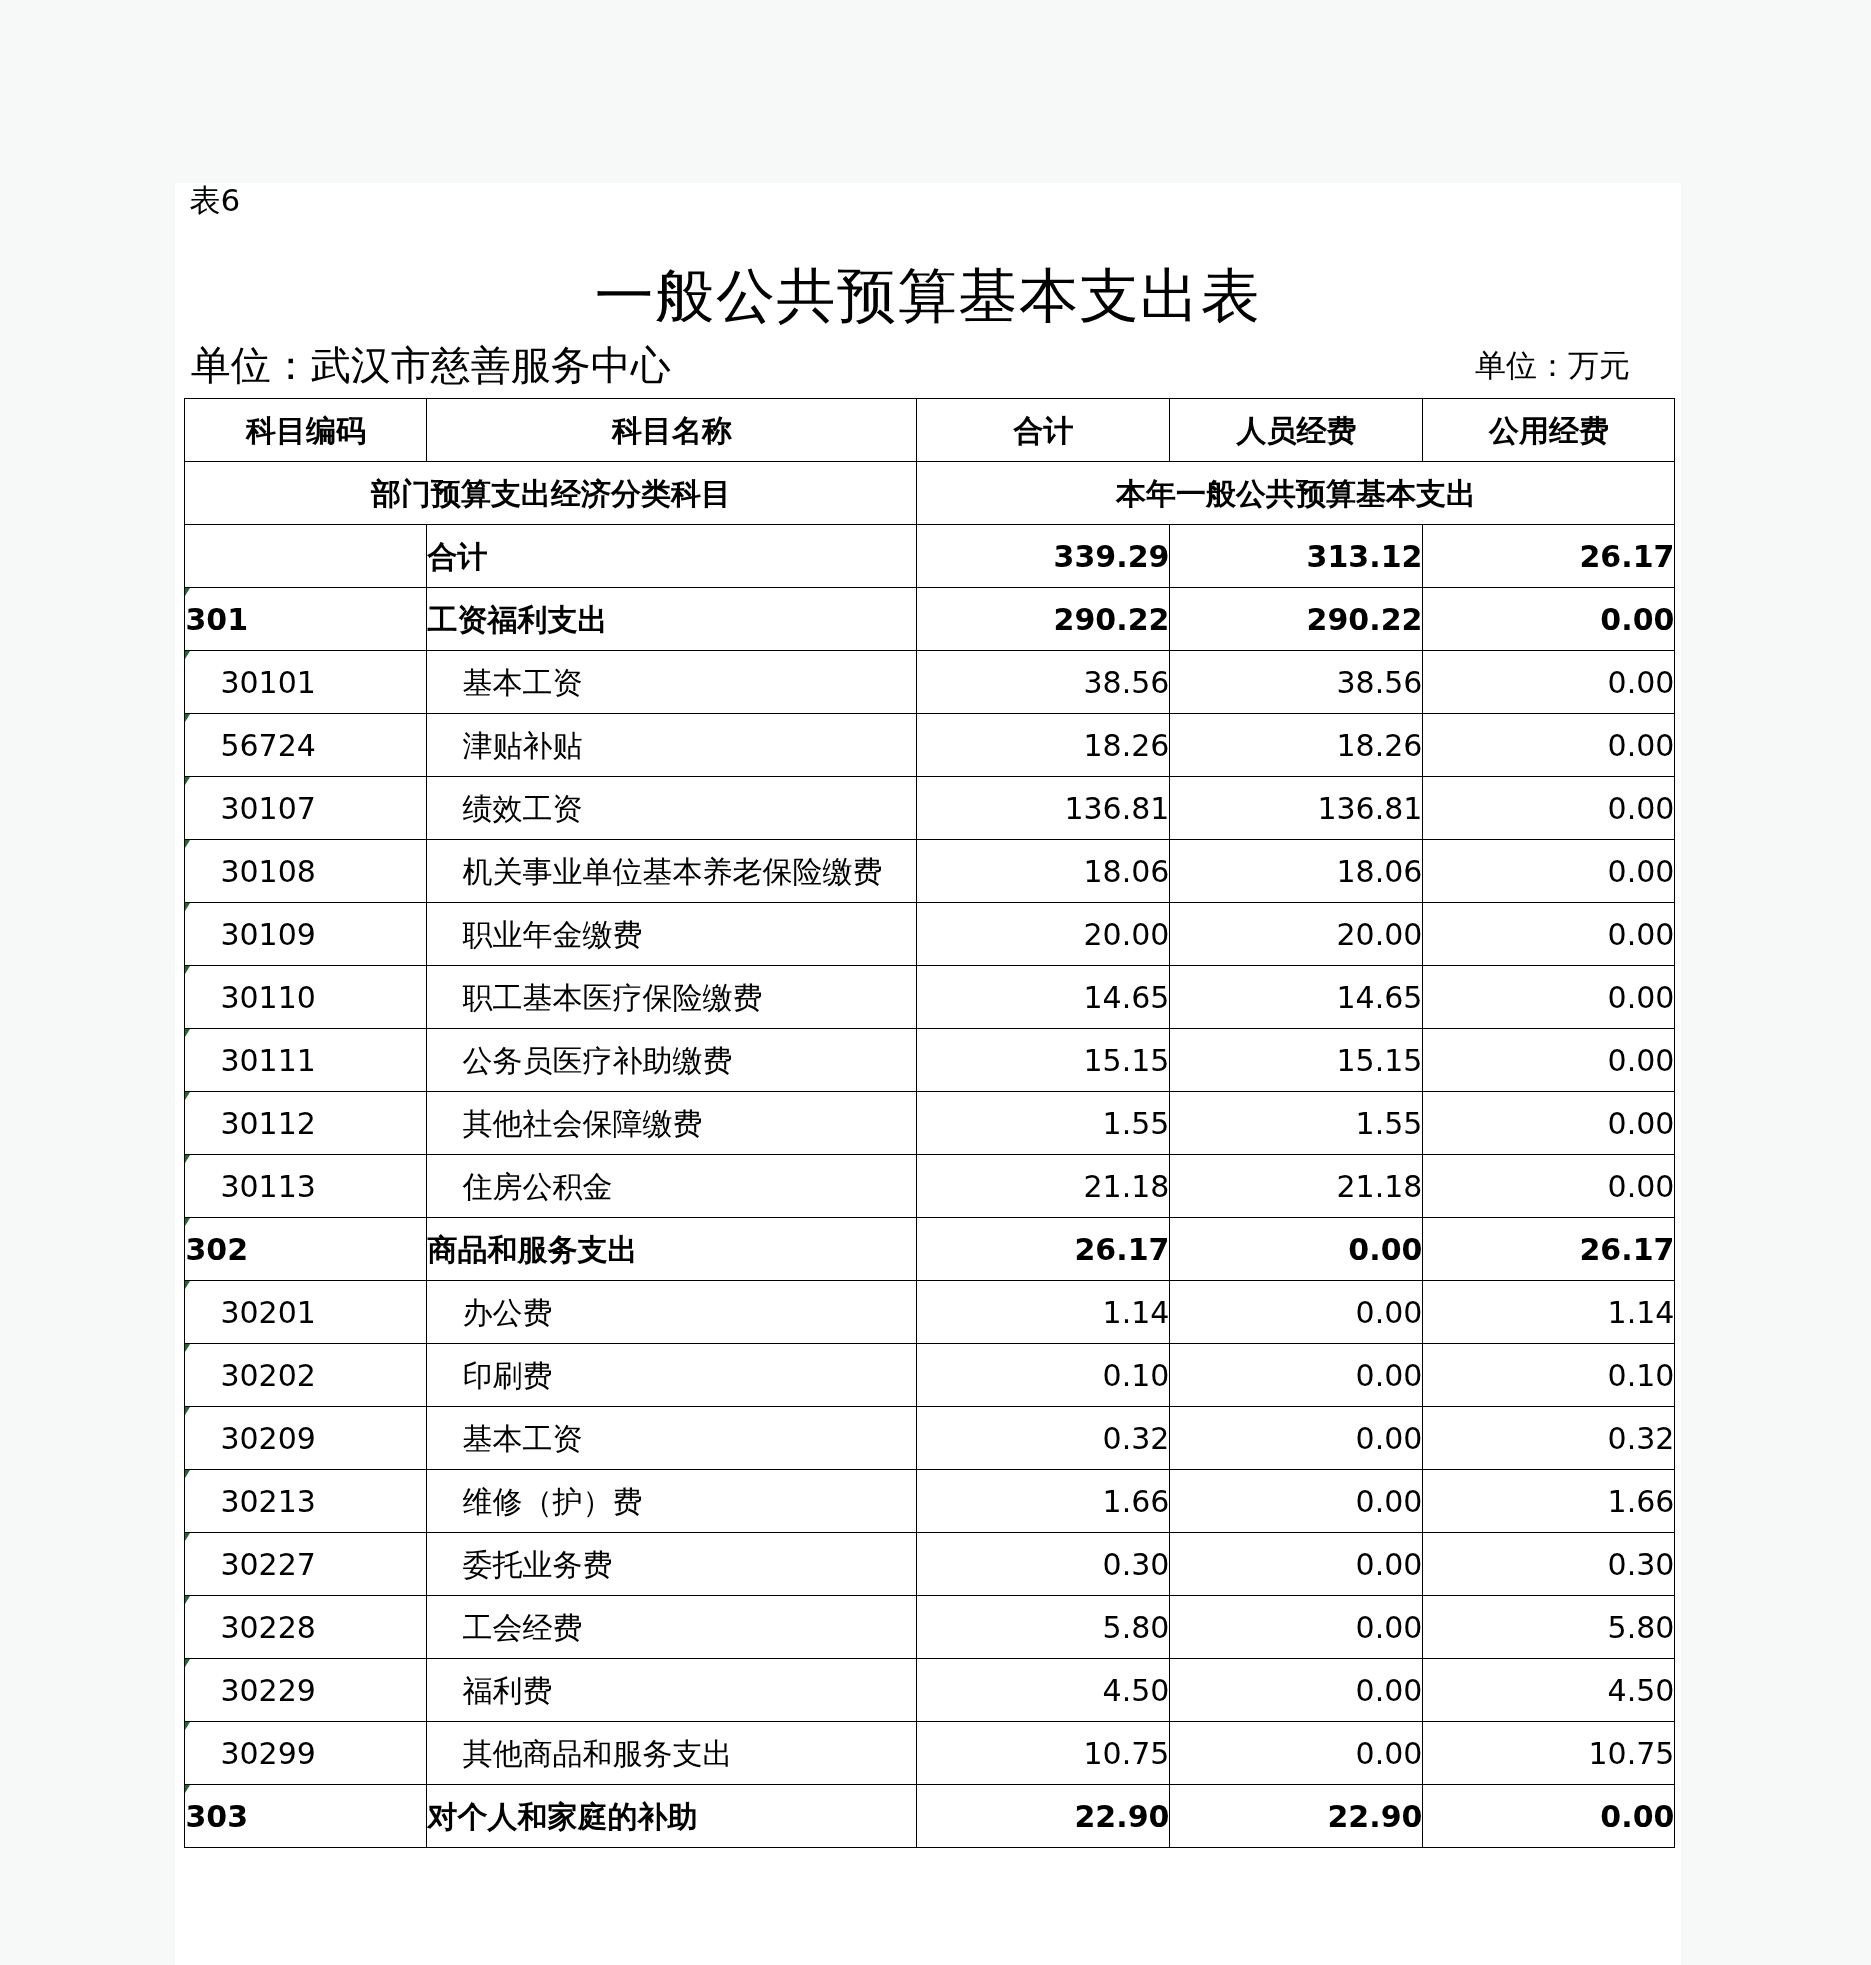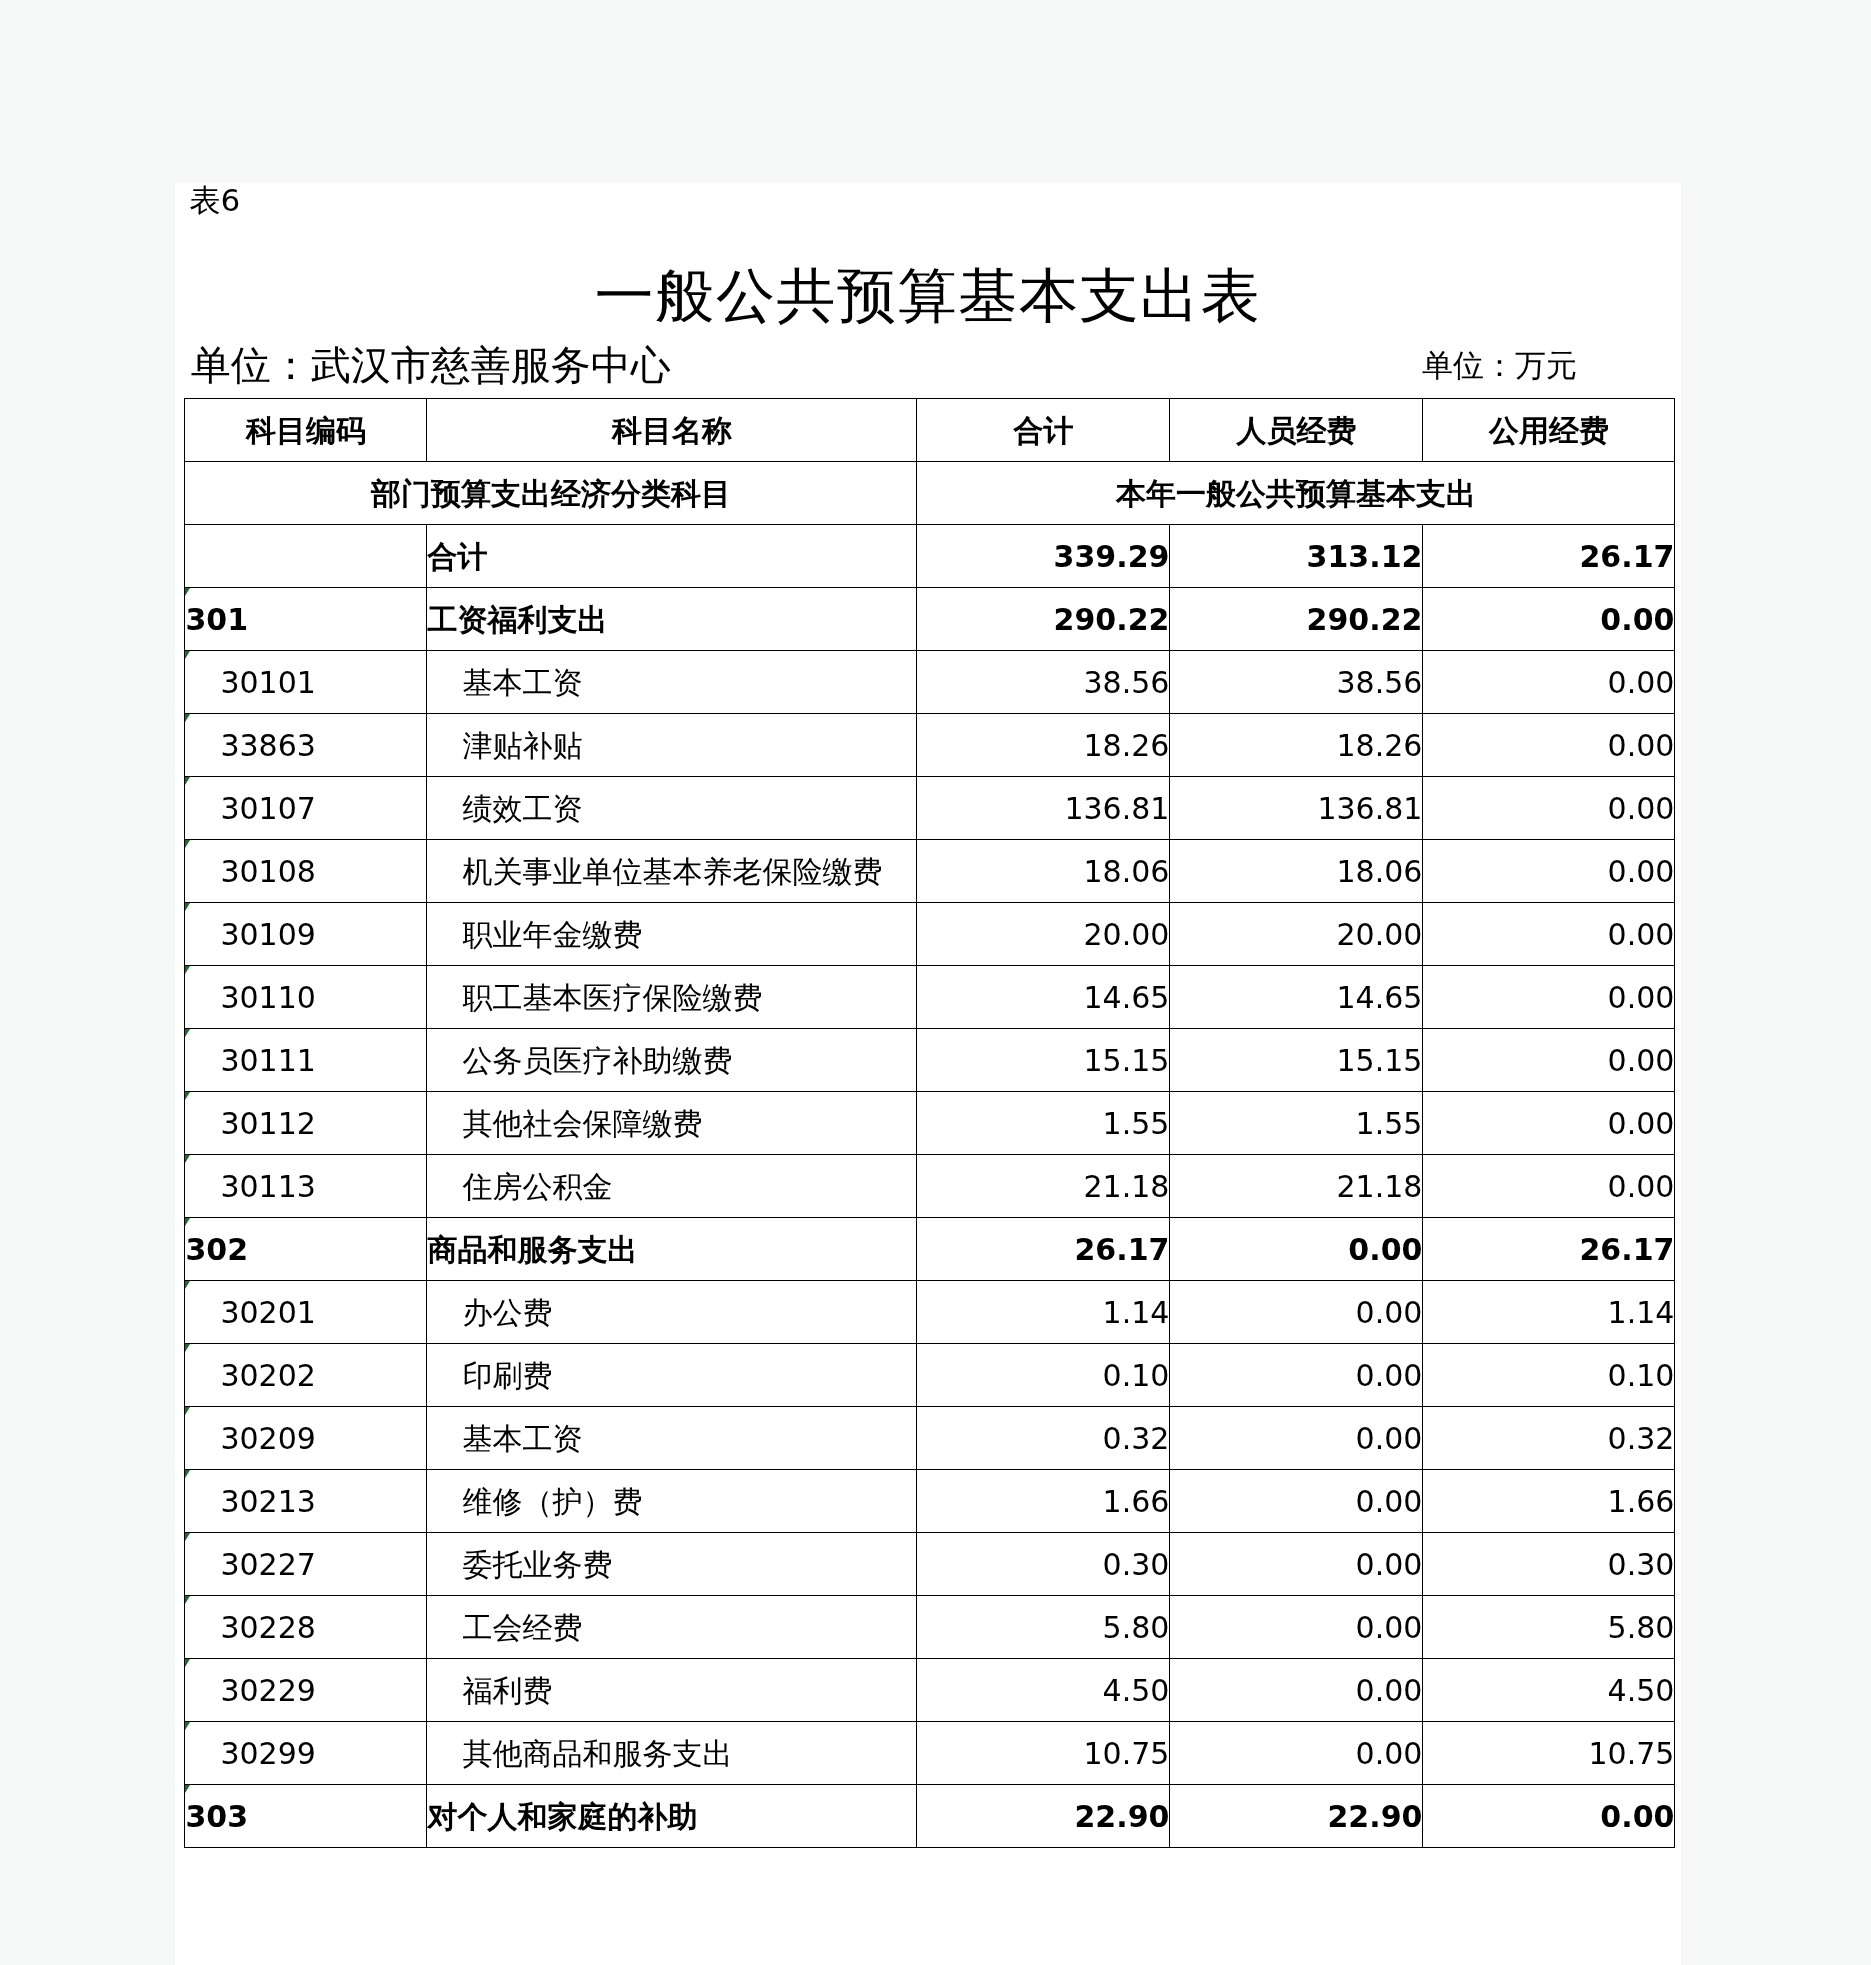--- a/index.html
+++ b/index.html
@@ -31,21 +31,21 @@
     font-size: 59px; line-height: 67px;
     letter-spacing: 1.6px;
   }
   .unit-left {
     position: absolute;
     left: 15.7px; top: 163px;
     font-size: 40px; line-height: 39px;
   }
   .unit-right {
     position: absolute;
-    left: 1247px; top: 163px;
+    left: 1300px; top: 163px;
     font-size: 31px; line-height: 39px;
   }
   table.budget {
     position: absolute;
     left: 9.4px; top: 215px;
     border-collapse: collapse;
     table-layout: fixed;
     width: 1491px;
   }
   table.budget td, table.budget th {
@@ -126,21 +126,21 @@
           <td class="num">0.00</td>
         </tr>
         <tr class="">
           <td class="code sub"><span class="marker"></span><span>30101</span></td>
           <td class="name sub">基本工资</td>
           <td class="num">38.56</td>
           <td class="num">38.56</td>
           <td class="num">0.00</td>
         </tr>
         <tr class="">
-          <td class="code sub"><span class="marker"></span><span>33863</span></td>
+          <td class="code sub"><span class="marker"></span><span>56724</span></td>
           <td class="name sub">津贴补贴</td>
           <td class="num">18.26</td>
           <td class="num">18.26</td>
           <td class="num">0.00</td>
         </tr>
         <tr class="">
           <td class="code sub"><span class="marker"></span><span>30107</span></td>
           <td class="name sub">绩效工资</td>
           <td class="num">136.81</td>
           <td class="num">136.81</td>

